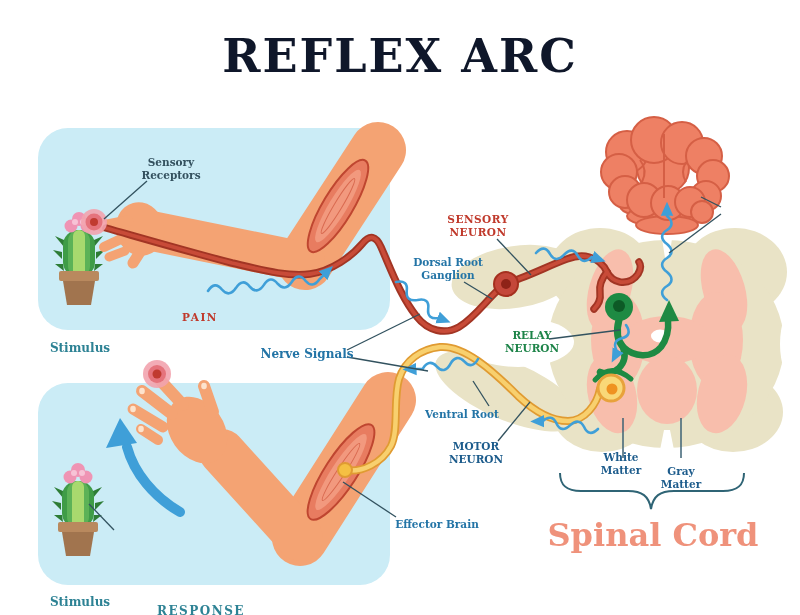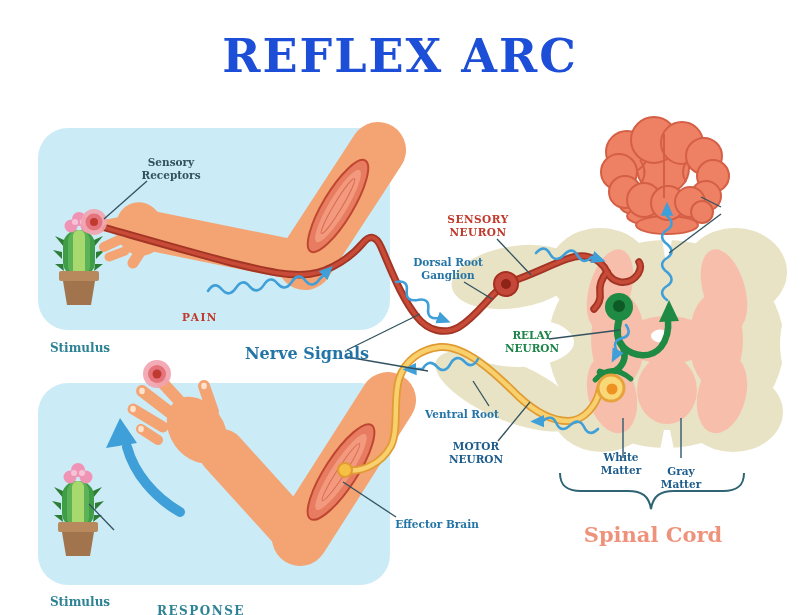--- a/index.html
+++ b/index.html
@@ -1,31 +1,31 @@
 <!DOCTYPE html>
 <html><head>
 <meta charset="utf-8">
 <style>
   html,body{margin:0;padding:0;background:#fff;}
   .stage{position:relative;width:800px;height:615px;background:#ffffff;overflow:hidden;
          font-family:"DejaVu Serif",serif;}
   .stage svg{position:absolute;left:0;top:0;}
   .title{position:absolute;left:50%;top:56px;transform:translate(-50%,-50%);
-         font-size:46px;font-weight:bold;color:#1d4ed8;letter-spacing:2px;white-space:nowrap;}
+         font-size:46px;font-weight:bold;color:#0f172a;letter-spacing:2px;white-space:nowrap;}
   .lbl{position:absolute;transform:translate(-50%,-50%);font-weight:bold;text-align:center;
        white-space:pre-line;line-height:1.2;font-size:10.5px;}
   .c-slate{color:#33505e;}
   .c-teal{color:#2d8294;font-size:12px;margin-top:40px;}
   .c-red{color:#c0392b;letter-spacing:.5px;}
   .c-blue{color:#2374a6;}
   .c-blue2{color:#1d5c8c;}
   .c-green{color:#1e8449;margin-left:12px;}
-  .c-coral{color:#ef927b;font-size:21px;letter-spacing:0;white-space:nowrap;}
+  .c-coral{color:#ef927b;font-size:32px;letter-spacing:0;white-space:nowrap;}
   .sp1{letter-spacing:1.5px;}
-  .nerve-signals{font-size:16px;}
+  .nerve-signals{font-size:12px;}
 </style>
 </head>
 <body>
 
 <div class="stage">
 
 <svg width="800" height="615" viewBox="0 0 800 615">
   <defs>
     <marker id="wa" viewBox="0 0 10 10" refX="5" refY="5" markerWidth="6" markerHeight="6" orient="auto">
       <path d="M0 1 L9 5 L0 9 Z" fill="#3f9fd8"></path>

